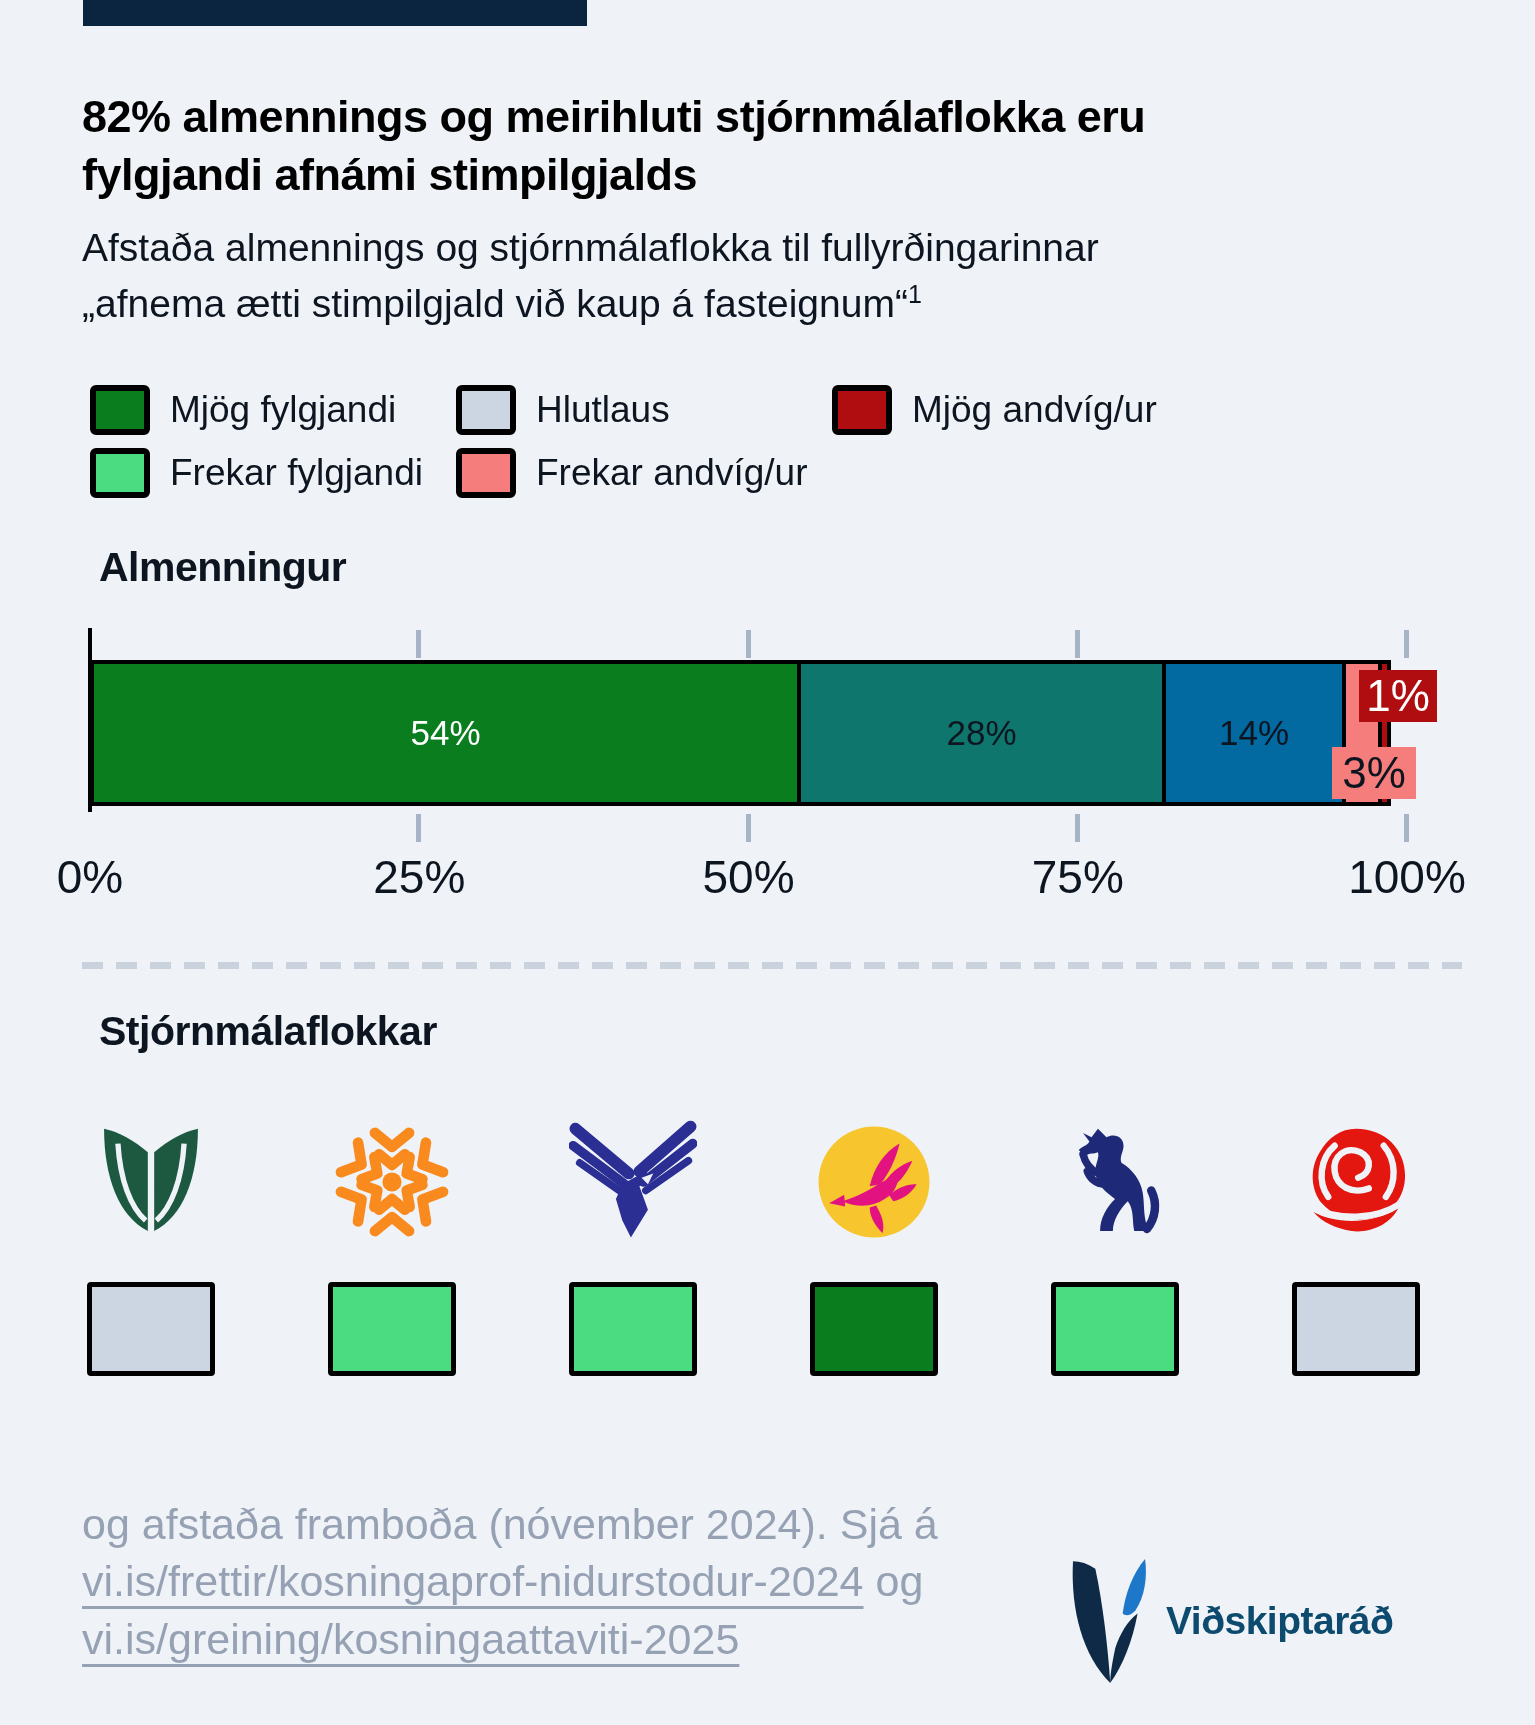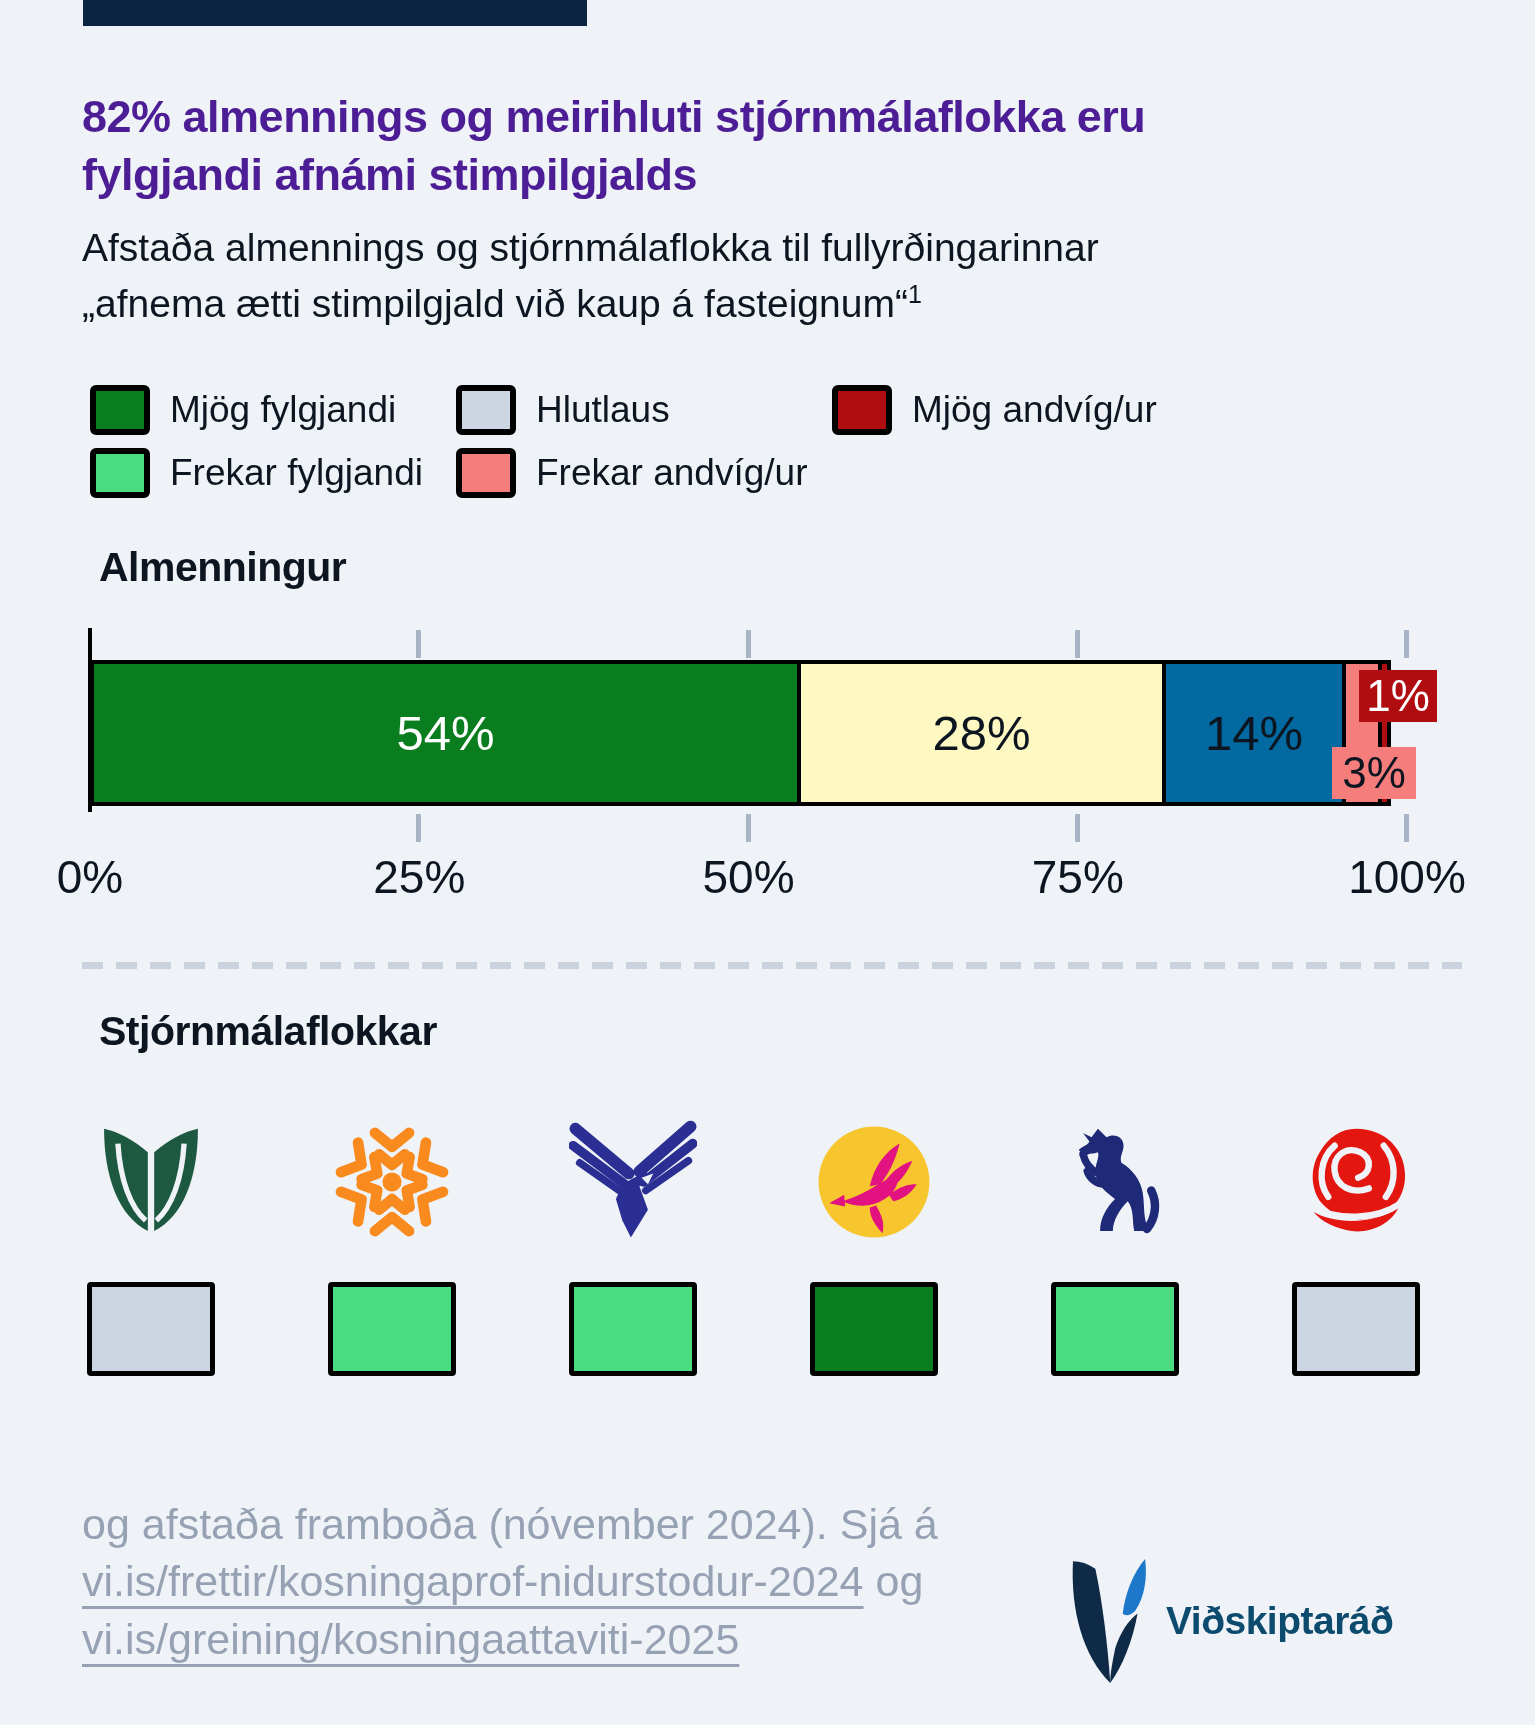--- a/index.html
+++ b/index.html
@@ -2,21 +2,21 @@
 <html><head>
 <meta charset="utf-8">
 <style>
   html,body{margin:0;padding:0;background:#eff3f8;}
   #canvas{position:relative;width:1535px;height:1725px;background:#eff3f8;
           font-family:"Liberation Sans",sans-serif;color:#0d1520;overflow:hidden;}
 
   .topbar{position:absolute;left:83px;top:0;width:504px;height:26px;background:#0b2540;}
 
   .title{position:absolute;left:82px;top:88px;font-size:45px;font-weight:700;
-         color:#4c1d95;line-height:1.29;letter-spacing:-0.5px;white-space:nowrap;}
+         color:#000000;line-height:1.29;letter-spacing:-0.5px;white-space:nowrap;}
   .subtitle{position:absolute;left:82px;top:220px;font-size:39px;color:#0d1520;
             line-height:1.43;white-space:nowrap;}
   .subtitle sup{font-size:25px;}
 
   .legend-item{position:absolute;display:flex;align-items:center;gap:20px;}
   .swatch{width:48px;height:38px;border:6px solid #000;border-radius:6px;flex:0 0 auto;}
   .legend-label{font-size:37px;white-space:nowrap;}
   .li-0{left:90px;top:385px;} .li-1{left:90px;top:448px;}
   .li-2{left:456px;top:385px;} .li-3{left:456px;top:448px;}
   .li-4{left:832px;top:385px;}
@@ -28,21 +28,21 @@
   .chart{position:absolute;left:90px;top:626px;width:1317px;height:218px;}
   .axis-zero{position:absolute;left:-2px;top:2px;width:4px;height:184px;background:#000;}
   .tick{position:absolute;width:5px;background:#a7b4c6;}
   .tick.top{top:4px;height:28px;} .tick.bot{top:188px;height:28px;}
   .tk25{left:calc(25% - 3px);} .tk50{left:calc(50% - 3px);}
   .tk75{left:calc(75% - 3px);} .tk100{left:calc(100% - 3px);}
   .bar{position:absolute;left:0;top:34px;width:1317px;height:146px;display:flex;}
   .seg{box-sizing:border-box;height:146px;border:4px solid #000;margin-left:-4px;
        display:flex;align-items:center;justify-content:center;}
   .seg:first-child{margin-left:0;}
-  .seg-label{font-size:49px;}
+  .seg-label{font-size:35px;}
   .seg-0 .seg-label{color:#ffffff;}
   .callout{position:absolute;display:flex;align-items:center;justify-content:center;
            font-size:44px;z-index:3;}
   .co-1{left:1269px;top:44px;width:78px;height:52px;color:#ffffff;}
   .co-3{left:1242px;top:121px;width:84px;height:52px;color:#0d1520;z-index:2;}
 
   .axis-labels{position:absolute;left:90px;top:850px;width:1317px;height:60px;
                font-size:46px;color:#0d1520;}
   .axis-labels span{position:absolute;transform:translateX(-50%);white-space:nowrap;}
   .ax0{left:0;} .ax25{left:25%;} .ax50{left:50%;} .ax75{left:75%;} .ax100{left:100%;}
@@ -108,21 +108,21 @@
   <div class="chart">
     <div class="axis-zero"></div>
     <div class="tick top tk25"></div>
     <div class="tick top tk50"></div>
     <div class="tick top tk75"></div>
     <div class="tick top tk100"></div>
     <div class="bar">
       <div class="seg seg-0" style="background-color: rgb(10, 125, 31); width: 54%;">
         <span class="seg-label">54%</span>
       </div>
-      <div class="seg seg-1" style="background-color: #fef9c3; width: 28%;">
+      <div class="seg seg-1" style="background-color: #0f766e; width: 28%;">
         <span class="seg-label">28%</span>
       </div>
       <div class="seg seg-2" style="background-color: #0369a1; width: 14%;">
         <span class="seg-label">14%</span>
       </div>
       <div class="seg seg-3" style="background-color: rgb(245, 126, 124); width: 3%;"></div>
       <div class="seg seg-4" style="background-color: rgb(176, 13, 17); width: 1%;"></div>
     </div>
     <div class="callout co-1" style="background-color: rgb(176, 13, 17);">1%</div>
     <div class="callout co-3" style="background-color: rgb(245, 126, 124);">3%</div>

